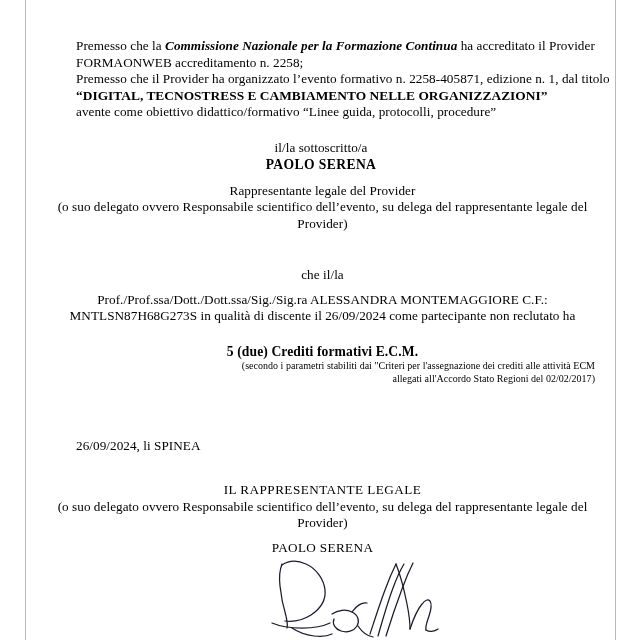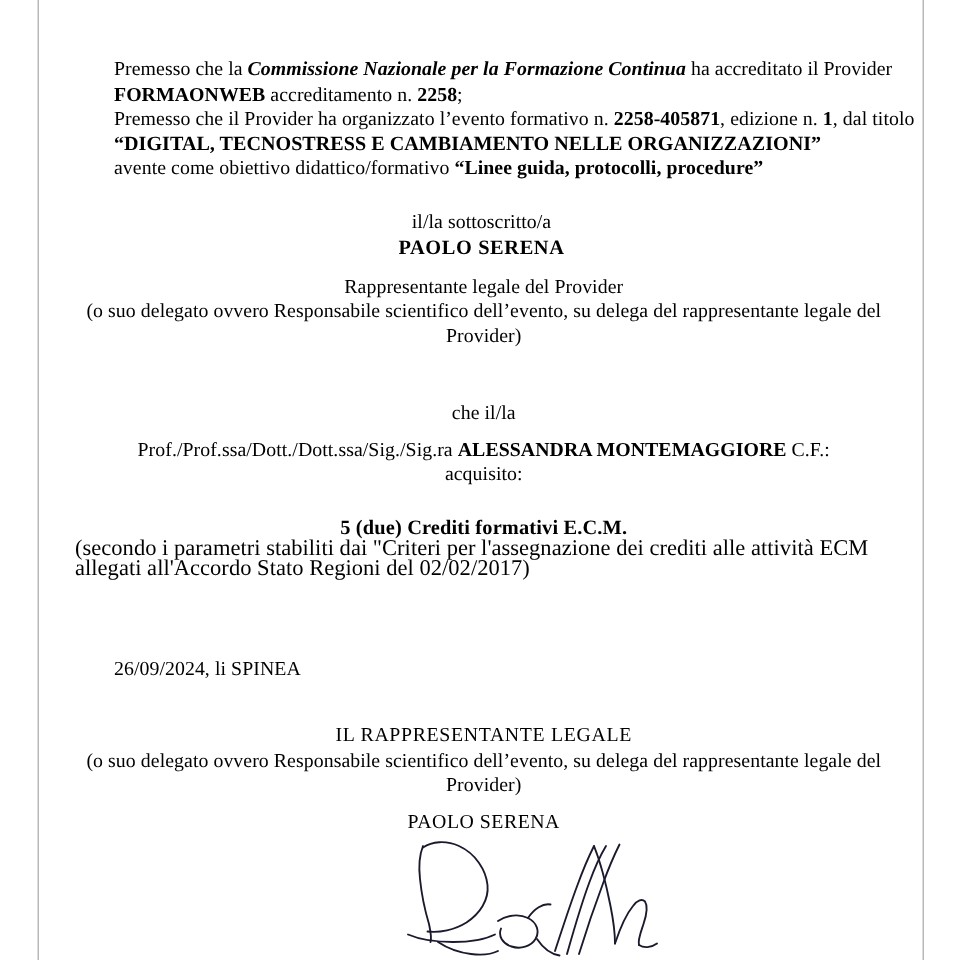--- a/index.html
+++ b/index.html
@@ -66,21 +66,21 @@
     padding: 0 24px;
   }
 
   .txt {
     font-size: 13.2px;
     line-height: 16.4px;
     letter-spacing: 0.05px;
   }
   .center  { text-align: center; }
   .left    { text-align: left; }
-  .b       { font-weight: bold; }
+  .b       { font-weight: normal; }
   .bi      { font-weight: bold; font-style: italic; }
 
   
   #premesso-block {
     position: absolute;
     left: 50px;
     top: 38px;
     width: 540px;
   }
   #premesso-block .txt { line-height: 16.6px; }
@@ -144,22 +144,22 @@
     text-align: center;
     font-size: 13.6px;
     font-weight: bold;
     letter-spacing: 0.1px;
   }
   #credits-note {
     position: absolute;
     left: 24px;
     top: 360px;
     width: 545px;
-    text-align: left;
-    font-size: 15px;
+    text-align: right;
+    font-size: 10px;
     line-height: 12.6px;
     letter-spacing: 0.02px;
   }
 
   #profession-line {
     position: absolute;
     left: 50px;
     top: 401px;
     width: 540px;
   }
@@ -241,22 +241,22 @@
       <div class="txt center">Rappresentante legale del Provider</div>
       <div class="txt center">(o suo delegato ovvero Responsabile scientifico dell’evento, su delega del rappresentante legale del</div>
       <div class="txt center">Provider)</div>
     </div>
 
     <div id="attesta-sub" class="txt">che il/la</div>
 
     <div id="participant-block">
       <div class="txt center"><span>Prof./Prof.ssa/Dott./Dott.ssa/Sig./Sig.ra </span><span class="b">ALESSANDRA  MONTEMAGGIORE</span><span> C.F.:</span></div>
 
-
-      <div class="txt center">acquisito:</div>
+      <div class="txt center"><span class="b">MNTLSN87H68G273S</span><span> in qualità di </span><span class="b">discente</span><span> il </span><span class="b">26/09/2024</span><span> come </span><span class="b">partecipante non reclutato</span><span> ha</span></div>
+
     </div>
 
     <div id="credits-line">5 (due) Crediti formativi E.C.M.</div>
     <div id="credits-note">
       <div>(secondo i parametri stabiliti dai "Criteri per l'assegnazione dei crediti alle attività ECM</div>
       <div>allegati all'Accordo Stato Regioni del 02/02/2017)</div>
     </div>
 
 
     <div id="place-date-line" class="txt left">26/09/2024, li SPINEA</div>

